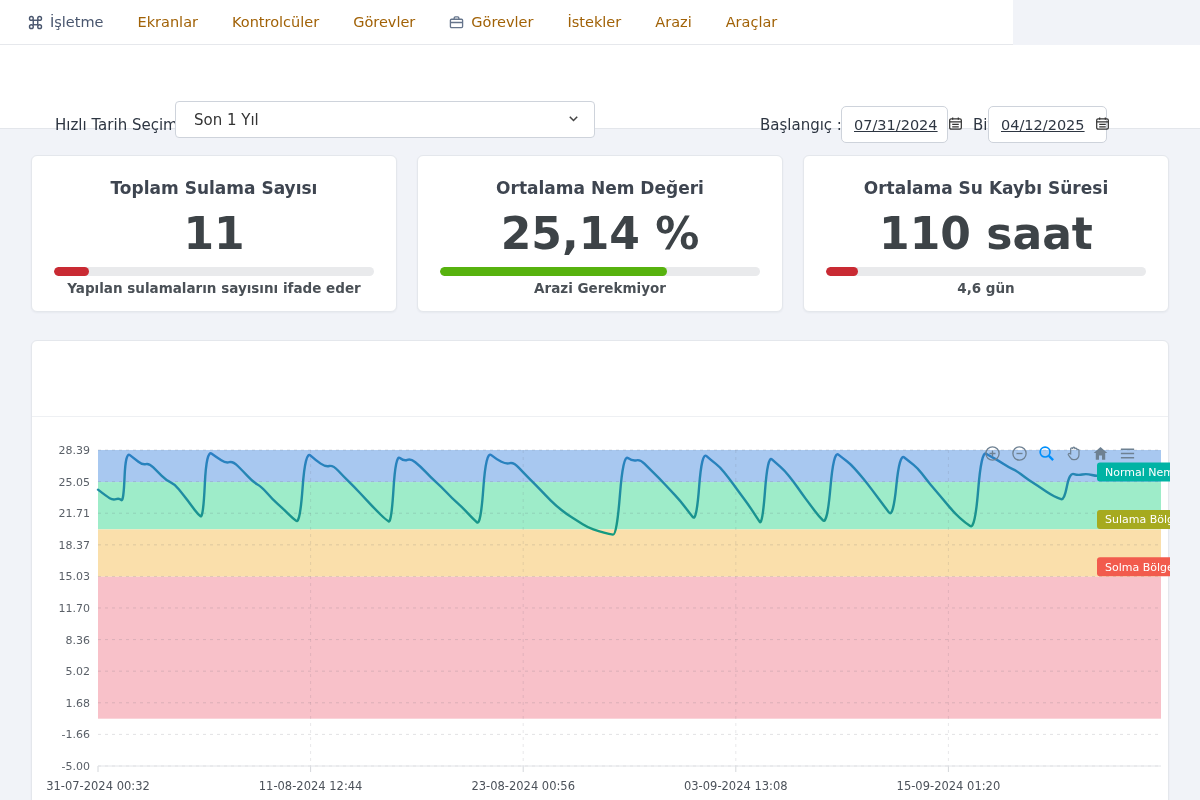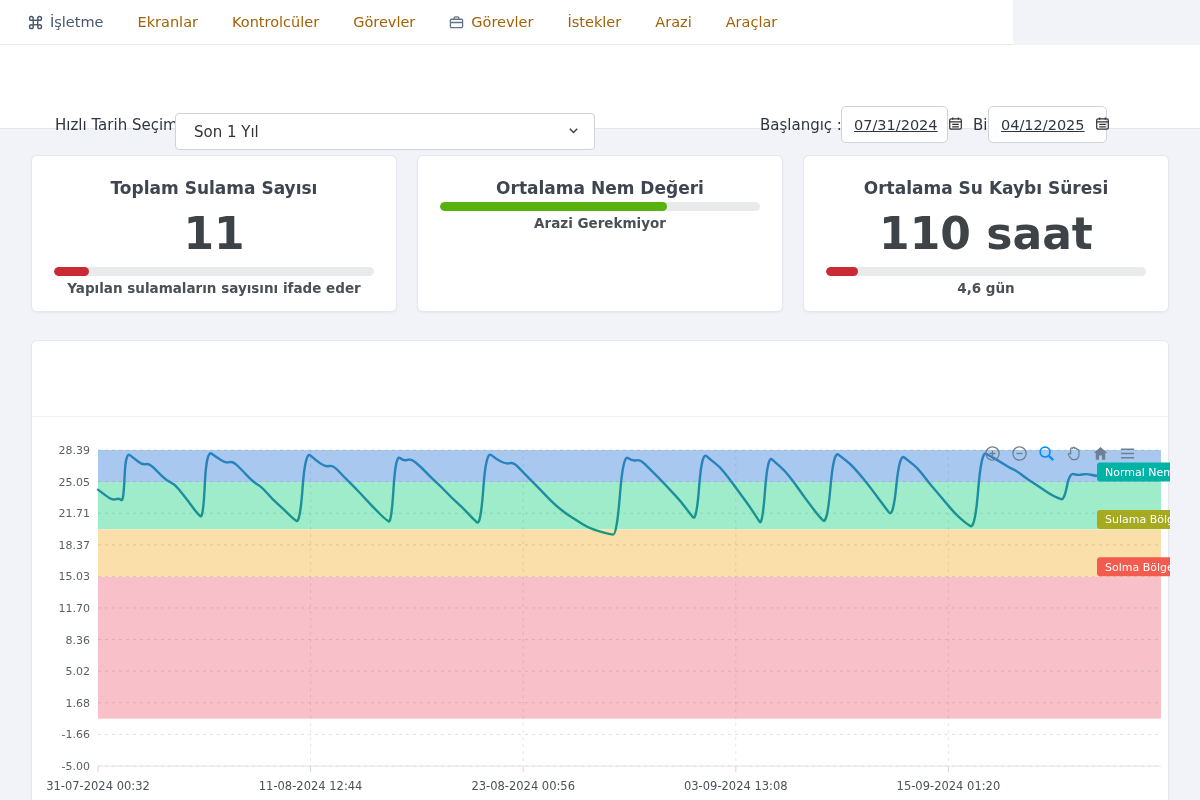--- a/index.html
+++ b/index.html
@@ -13,21 +13,21 @@
   .nav-item { display:flex; align-items:center; gap:7px; font-size:14.5px;
     color:#a16207; cursor:pointer; white-space:nowrap; }
   .nav-item.first { color:#49566e; }
   .nav-item svg { display:block; }
 
   
   .filterbar { position:absolute; top:45px; left:0; width:1200px; height:84px;
     background:#ffffff; border-bottom:1px solid #e3e6eb; }
   .filter-label { position:absolute; top:71px; font-size:15px; color:#2e3642; }
   .quick-label { left:55px; }
-  .select-box { position:absolute; left:175px; top:68px; width:420px; height:37px;
+  .select-box { position:absolute; left:175px; top:56px; width:420px; height:37px;
     border:1px solid #ced3db; border-radius:4px; background:#fff; display:flex;
     align-items:center; padding:0 14px 0 18px; font-size:15px; color:#333;
     cursor:pointer; }
   .select-box .chev { margin-left:auto; }
   .start-label { left:760px; }
   .end-label { left:973px; }
   .date-box { position:absolute; top:61px; height:37px; border:1px solid #ced3db;
     border-radius:5px; background:#fff; display:flex; align-items:center;
     padding:0 10px 0 12px; font-size:14.5px; color:#2e3642; gap:10px; cursor:pointer;text-decoration:underline; }
   .date-start { left:841px; width:107px; }
@@ -148,20 +148,21 @@
     <div class="stat-title">Toplam Sulama Sayısı</div>
     <div class="stat-value">11</div>
     <div class="stat-bar-track">
       <div class="stat-bar-fill" style="width: 11%; background: rgb(201, 42, 51);"></div>
     </div>
     <div class="stat-sub">Yapılan sulamaların sayısını ifade eder</div>
   </div>
 
   <div class="stat-card">
     <div class="stat-title">Ortalama Nem Değeri</div>
+    <div class="stat-value">25,14 %</div>
     <div class="stat-bar-track">
       <div class="stat-bar-fill" style="width: 71%; background: rgb(87, 178, 14);"></div>
     </div>
     <div class="stat-sub">Arazi Gerekmiyor</div>
   </div>
 
   <div class="stat-card">
     <div class="stat-title">Ortalama Su Kaybı Süresi</div>
     <div class="stat-value">110 saat</div>
     <div class="stat-bar-track">

